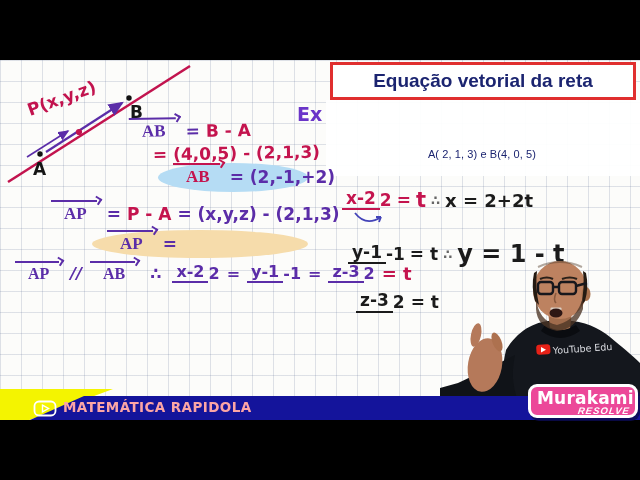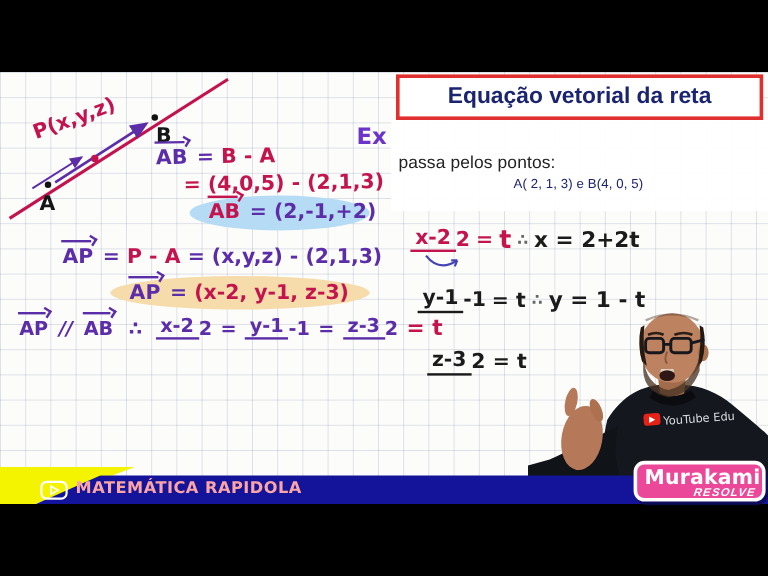--- a/index.html
+++ b/index.html
@@ -24,21 +24,21 @@
   .prob{position:absolute;z-index:3;font-size:14.5px;color:#222;font-weight:500;letter-spacing:.1px;}
   .prob.l1{left:332px;top:107px;}
   .prob.l2{left:332px;top:128px;}
   .prob.pts{left:332px;top:148px;width:300px;text-align:center;font-weight:normal;
     font-size:11px;color:#1b2470;}
 
   
   .hw{font-family:"DejaVu Sans",sans-serif;font-weight:bold;}
   .row{position:absolute;display:flex;align-items:center;gap:6px;white-space:nowrap;z-index:3;}
   .crimson{color:#c4144e;} .purple{color:#5b2da8;} .ink{color:#1b1b1b;}
-  .vec{position:relative;display:inline-block;padding:0 2px;}
+  .vec{position:relative;display:inline-block;padding:0 14px;font-family:Liberation Serif, serif;}
   .vec::before{content:"";position:absolute;left:1px;right:4px;top:-4px;
     border-top:2px solid currentColor;}
   .vec::after{content:"";position:absolute;right:0;top:-7px;width:5px;height:5px;
     border-top:2px solid currentColor;border-right:2px solid currentColor;transform:rotate(32deg);}
   .frac{display:inline-flex;flex-direction:row;align-items:center;line-height:1.05;}
   .frac .num{border-bottom:2.5px solid currentColor;padding:0 4px 1px;}
   .frac .den{padding-top:1px;}
   .hl{position:absolute;border-radius:50%;z-index:2;}
   .hl.blue{left:158px;top:163px;width:150px;height:29px;background:#b5dcf4;}
   .hl.orange{left:92px;top:230px;width:216px;height:28px;background:#f6dcab;}
@@ -69,21 +69,20 @@
 
   <div class="paper"></div>
   <div class="bar-top"></div>
   <div class="bar-bottom"></div>
 
   <div class="title-box">
     <span>Equação vetorial da reta</span>
   </div>
   <div class="panel-white"></div>
   <div class="ex-label hw">Ex</div>
-  <div class="prob l2">passa pelos pontos:</div>
   <div class="prob pts">A( 2, 1, 3) e B(4, 0, 5)</div>
 
   <svg class="diagram-svg" width="200" height="135" viewBox="0 0 200 135">
     <defs>
       <marker id="ahp" markerWidth="8" markerHeight="8" refX="6" refY="3" orient="auto">
         <path d="M0,0 L7,3 L0,6 Z" fill="#5b2da8"></path>
       </marker>
     </defs>
     <line x1="8" y1="122" x2="190" y2="6" stroke="#c2134e" stroke-width="2.6"></line>
     <line x1="27" y1="97" x2="68" y2="71" stroke="#5b2da8" stroke-width="1.6" marker-end="url(#ahp)"></line>
@@ -114,21 +113,20 @@
 
   <div class="row hw" style="left:50px;top:204px;font-size:17px;">
     <span class="vec purple">AP</span>
     <span class="purple">=</span>
     <span class="crimson">P - A</span>
     <span class="purple">= (x,y,z) - (2,1,3)</span>
   </div>
   <div class="row hw" style="left:106px;top:234px;font-size:17px;">
     <span class="vec purple">AP</span>
     <span class="purple">=</span>
-    <span class="crimson">(x-2, y-1, z-3)</span>
   </div>
 
   <div class="row hw purple" style="left:14px;top:263px;font-size:16px;gap:7px;">
     <span class="vec">AP</span>
     <span style="font-style:italic;">//</span>
     <span class="vec">AB</span>
     <span style="margin:0 4px;">∴</span>
     <span class="frac">
       <span class="num">x-2</span>
       <span class="den">2</span>
@@ -160,21 +158,21 @@
     <path d="M3,2 Q14,16 29,6" stroke="#4343b8" stroke-width="1.8" fill="none"></path>
     <path d="M29,6 L24,6 M29,6 L27,11" stroke="#4343b8" stroke-width="1.8" fill="none"></path>
   </svg>
   <div class="row hw ink" style="left:348px;top:240px;font-size:17px;gap:5px;">
     <span class="frac">
       <span class="num">y-1</span>
       <span class="den">-1</span>
     </span>
     <span>= t</span>
     <span class="tsm">∴</span>
-    <span style="font-size:18px;">y = 1 - t</span>
+    <span style="font-size:24px;">y = 1 - t</span>
   </div>
   <div class="row hw ink" style="left:356px;top:292px;font-size:17px;gap:6px;">
     <span class="frac">
       <span class="num">z-3</span>
       <span class="den">2</span>
     </span>
     <span>= t</span>
   </div>
 
   <svg class="person-svg" width="200" height="165" viewBox="0 0 200 165">

